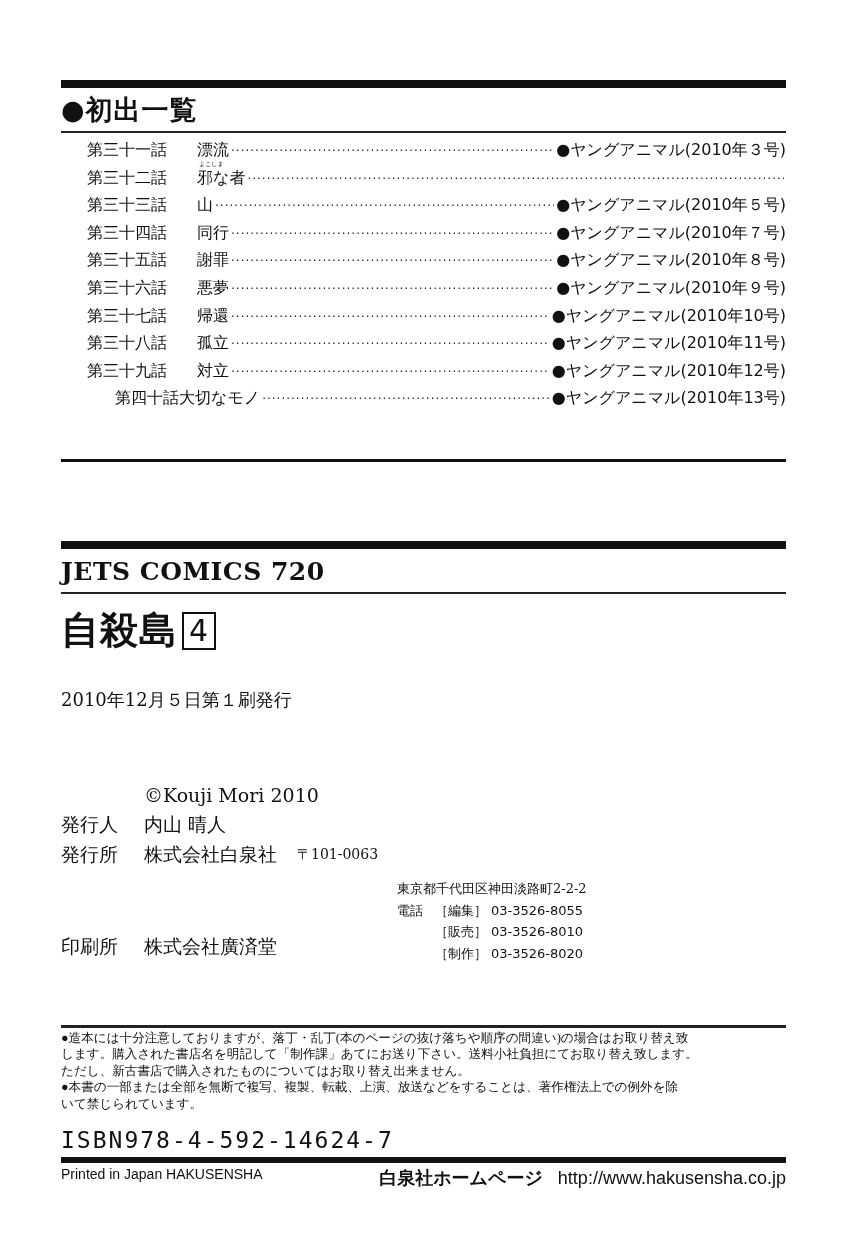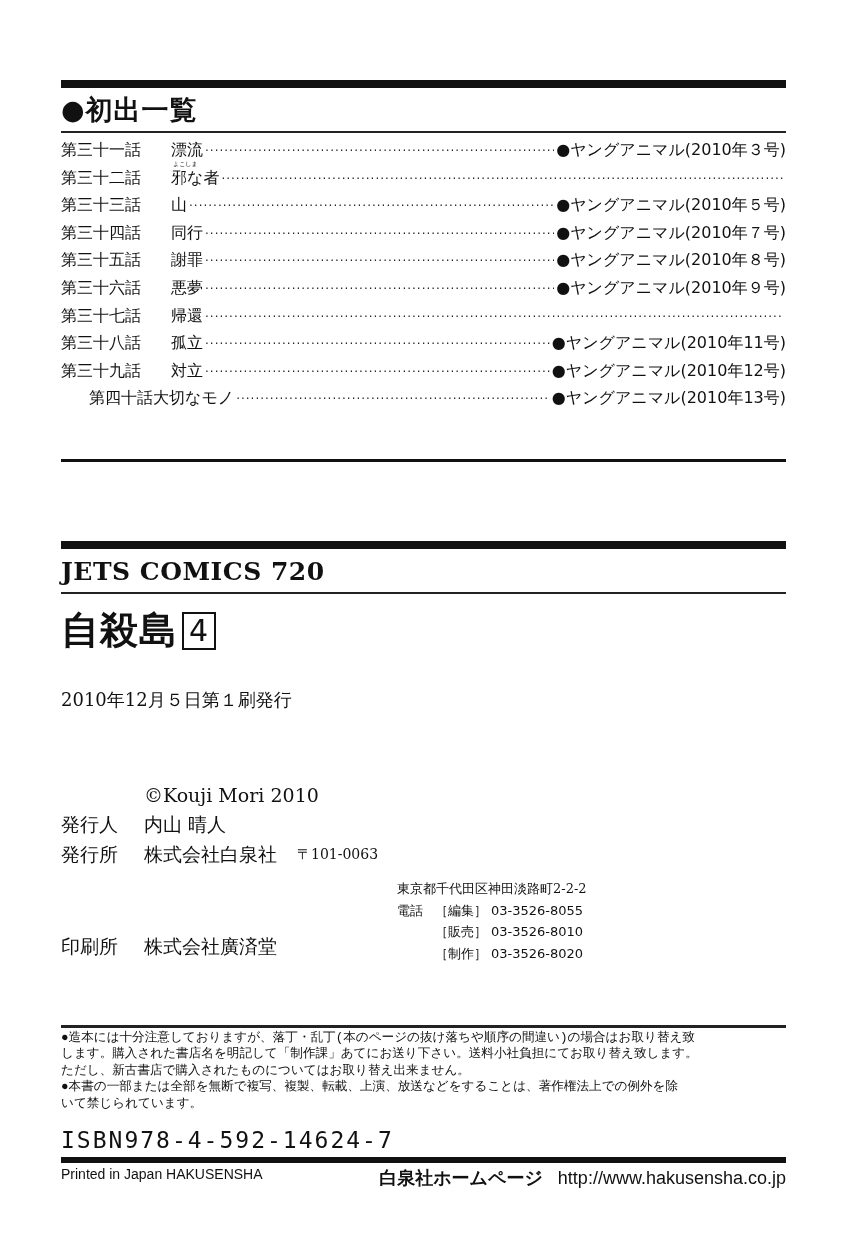--- a/index.html
+++ b/index.html
@@ -8,21 +8,21 @@
       position: relative; overflow: hidden;
       font-family: "DejaVu Sans", sans-serif;
     }
     .abs { position: absolute; }
     .rule-thick { position: absolute; left: 61px; width: 725px; height: 8px; background: #111; }
     .rule-thin { position: absolute; left: 61px; width: 725px; height: 2px; background: #222; }
     .rule-mid { position: absolute; left: 61px; width: 725px; height: 3px; background: #111; }
 
     .section-title { left: 61px; top: 92px; font-size: 27px; font-weight: bold; letter-spacing: 1px; }
     .chapters { left: 61px; top: 140px; width: 725px; }
-    .chap-row { display: flex; align-items: baseline; height: 27.6px; font-size: 16px; white-space: nowrap; }
+    .chap-row { display: flex; align-items: baseline; height: 27.6px; font-size: 16px; white-space: nowrap; margin-left: 26px; }
     .chap-no { width: 110px; flex: none; }
     .chap-title { flex: none; position: relative; }
     .ruby { position: absolute; top: -8px; left: 2px; font-size: 6px; letter-spacing: 0; }
     .chap-dots { flex: 1; overflow: hidden; margin: 0 2px; letter-spacing: 1px; color: #222; font-size: 12px; }
     .chap-src { flex: none; }
 
     .series { left: 61px; top: 557px; font-family: "DejaVu Serif", serif; font-weight: bold; font-size: 25px; letter-spacing: 0.5px; }
     .book-title { left: 61px; top: 605px; font-size: 38px; font-weight: bold; letter-spacing: 1px; display: flex; align-items: center; }
     .vol-box { display: inline-block; border: 2px solid #111; font-size: 30px; line-height: 34px; padding: 0 5px; margin-left: 4px; font-weight: normal; }
     .pub-date { left: 61px; top: 688px; font-family: "DejaVu Serif", serif; font-size: 18px; }
@@ -32,21 +32,21 @@
     .cred-label { width: 83px; flex: none; }
     .cred-value { flex: none; }
     .zip { font-size: 14px; margin-left: 20px; }
     .addr-block { left: 397px; top: 878px; font-family: "DejaVu Serif", serif; font-size: 13px; line-height: 21.5px; }
     .addr-row { white-space: nowrap; }
     .phone-row { white-space: nowrap; }
     .phone-label { display: inline-block; width: 38px; }
     .phone-dept { display: inline-block; }
     .phone-num { font-family: "DejaVu Sans", sans-serif; margin-left: 4px; }
 
-    .notice { left: 61px; top: 1030px; width: 730px; font-family: Liberation Mono, monospace; font-size: 12.6px; line-height: 16.4px; }
+    .notice { left: 61px; top: 1030px; width: 730px; font-family: Liberation Serif, serif; font-size: 12.6px; line-height: 16.4px; }
     .isbn { left: 61px; top: 1127px; font-family: "DejaVu Sans Mono", monospace; font-size: 23px; letter-spacing: 2px; }
     .printed { left: 61px; top: 1166px; font-family: "Liberation Sans", sans-serif; font-size: 14px; }
     .homepage { right: 69px; top: 1166px; font-family: "Liberation Sans", sans-serif; font-size: 18px; white-space: nowrap; }
     .homepage-label { font-weight: bold; margin-right: 10px; }
   </style>
 </head>
 <body>
 
 <div class="rule-thick" style="top:80px;"></div>
 <div class="abs section-title">●初出一覧</div>
@@ -88,20 +88,21 @@
   <div class="chap-row">
     <span class="chap-no">第三十六話</span>
     <span class="chap-title">悪夢</span>
     <span class="chap-dots">··································································································································</span>
     <span class="chap-src">●ヤングアニマル(2010年９号)</span>
   </div>
   <div class="chap-row">
     <span class="chap-no">第三十七話</span>
     <span class="chap-title">帰還</span>
     <span class="chap-dots">··································································································································</span>
+    <span class="chap-src">●ヤングアニマル(2010年10号)</span>
   </div>
   <div class="chap-row">
     <span class="chap-no">第三十八話</span>
     <span class="chap-title">孤立</span>
     <span class="chap-dots">··································································································································</span>
     <span class="chap-src">●ヤングアニマル(2010年11号)</span>
   </div>
   <div class="chap-row">
     <span class="chap-no">第三十九話</span>
     <span class="chap-title">対立</span>

